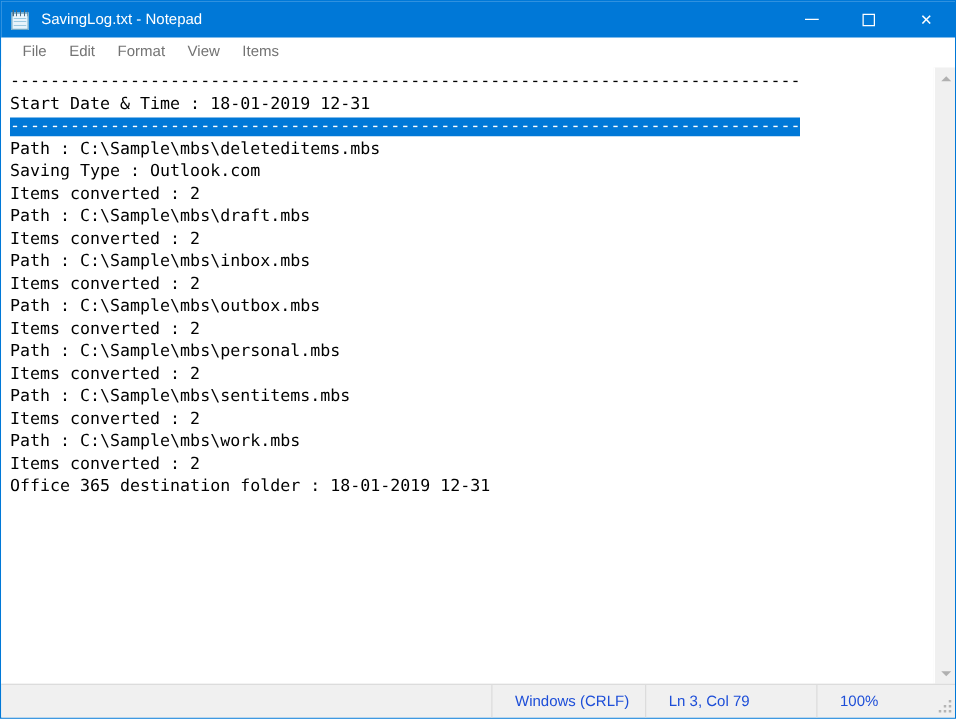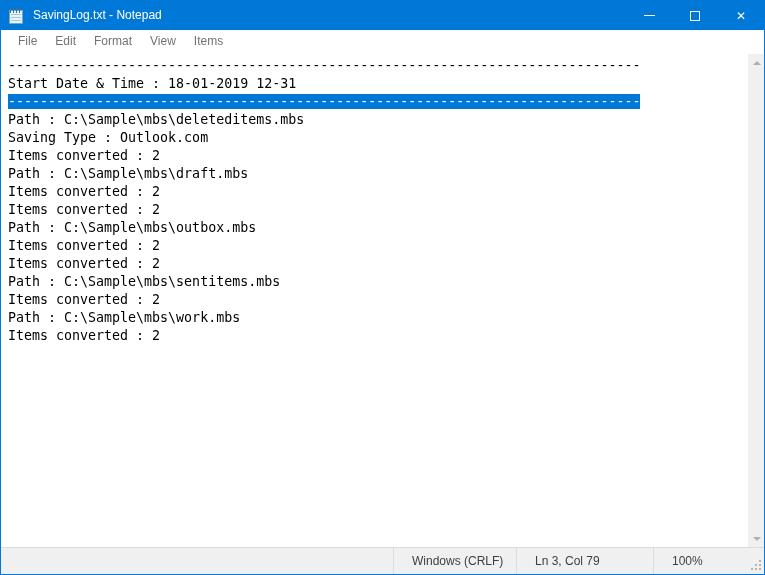--- a/index.html
+++ b/index.html
@@ -199,21 +199,21 @@
     height: 26px;
     background: #f0f0f0;
     border-top: 1px solid #dcdcdc;
     display: flex;
     align-items: center;
     flex: 0 0 auto;
     position: relative;
   }
   .status-cell {
     font-size: 12px;
-    color: #404040;
+    color: #1d4ed8;
     height: 26px;
     line-height: 26px;
     box-sizing: border-box;
     white-space: nowrap;
     padding-left: 18px;
   }
   .status-spacer { flex: 1 1 auto; height: 26px; }
   .status-sep {
     width: 1px;
     height: 26px;
@@ -274,28 +274,31 @@
   <div id="editor-wrap">
     <div id="textarea">
         <div class="line">-------------------------------------------------------------------------------</div>
         <div class="line">Start Date &amp; Time : 18-01-2019 12-31</div>
         <div class="line"><span class="sel">-------------------------------------------------------------------------------</span></div>
         <div class="line">Path : C:\Sample\mbs\deleteditems.mbs</div>
         <div class="line">Saving Type : Outlook.com</div>
         <div class="line">Items converted : 2</div>
         <div class="line">Path : C:\Sample\mbs\draft.mbs</div>
         <div class="line">Items converted : 2</div>
+        <div class="line">Path : C:\Sample\mbs\inbox.mbs</div>
         <div class="line">Items converted : 2</div>
         <div class="line">Path : C:\Sample\mbs\outbox.mbs</div>
         <div class="line">Items converted : 2</div>
+        <div class="line">Path : C:\Sample\mbs\personal.mbs</div>
         <div class="line">Items converted : 2</div>
         <div class="line">Path : C:\Sample\mbs\sentitems.mbs</div>
         <div class="line">Items converted : 2</div>
         <div class="line">Path : C:\Sample\mbs\work.mbs</div>
         <div class="line">Items converted : 2</div>
+        <div class="line">Office 365 destination folder : 18-01-2019 12-31</div>
       </div>
     <div id="vscroll">
       <div class="sb-arrow" id="sb-up">
         <span class="tri-up"></span>
       </div>
       <div class="sb-arrow" id="sb-down">
         <span class="tri-down"></span>
       </div>
     </div>
   </div>

